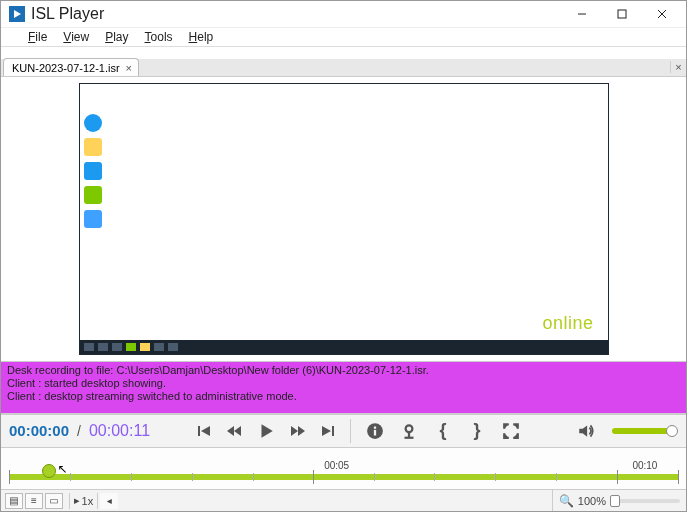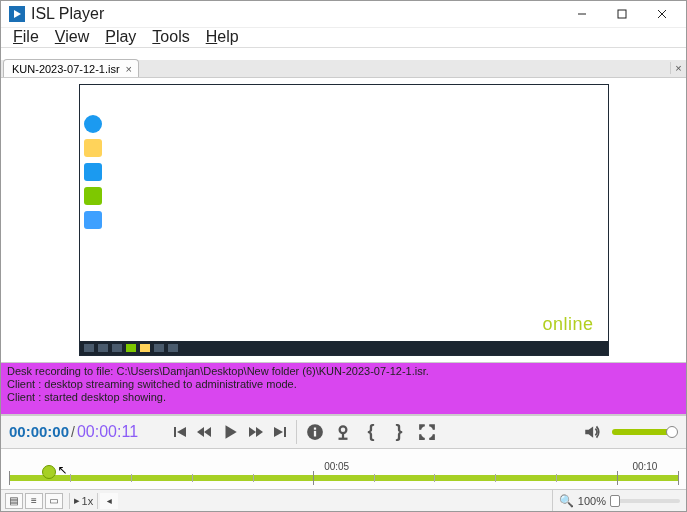--- a/index.html
+++ b/index.html
@@ -2,21 +2,21 @@
 <html><head>
 <meta charset="utf-8">
 <style>
   * { margin: 0; padding: 0; box-sizing: border-box; font-family: "Segoe UI", Tahoma, sans-serif; }
   body { width: 687px; height: 512px; background: #fff; border: 1px solid #999; display: flex; flex-direction: column; overflow: hidden; }
   .titlebar { height: 28px; display: flex; align-items: center; padding: 0 4px; background: #fff; border-bottom: 1px solid #eee; }
   .titlebar .icon { width: 16px; height: 16px; margin: 0 6px 0 4px; display: flex; align-items: center; justify-content: center; }
   .titlebar .title { font-size: 16px; color: #222; flex: 1; }
   .winbtns { display: flex; }
   .winbtn { width: 40px; height: 24px; display: flex; align-items: center; justify-content: center; color: #222; }
-  .menubar { height: 20px; display: flex; align-items: center; padding: 0 4px; font-size: 16px; border-bottom: 1px solid #ddd; color: #222; }
+  .menubar { height: 20px; display: flex; align-items: center; padding: 0 19px; font-size: 12px; border-bottom: 1px solid #ddd; color: #222; }
   .menubar span { padding: 2px 8px; }
   .menubar span u { text-decoration: underline; }
   .tabbar { height: 18px; display: flex; align-items: center; background: #e8e8e8; font-size: 11px; border-bottom: 1px solid #ccc; margin-top: 12px; }
   .tab { height: 18px; display: flex; align-items: center; background: #fdfdfd; border: 1px solid #bbb; border-bottom: none; padding: 0 6px 0 8px; border-top-left-radius: 4px; border-top-right-radius: 4px; margin-left: 2px; }
   .tab .x { margin-left: 6px; font-size: 11px; color: #555; }
   .tabbar .spacer { flex: 1; }
   .tabbar .xall { width: 16px; text-align: center; color: #555; border-left: 1px solid #ccc; }
   .content { flex: 1; display: flex; flex-direction: column; border-bottom: 1px solid #ccc; }
   .video-area { flex: 1; background: #fff; padding: 6px; display: flex; align-items: flex-start; justify-content: center; }
   .desktop { width: 530px; height: 272px; background: #3b4a5a radial-gradient(circle at 30% 70%, #46566a 0 60px, transparent 62px),
@@ -27,21 +27,21 @@
   .desk-icons { position: absolute; left: 4px; top: 6px; display: flex; flex-direction: column; gap: 6px; }
   .dicon { width: 18px; height: 18px; border-radius: 3px; }
   .di1 { background: #fff; } .di2 { background: #1b9af0; border-radius: 50%; }
   .di3 { background: #ffd35a; } .di4 { background: #1b9af0; }
   .di5 { background: #7ec800; } .di6 { background: #3ea0ff; }
   .taskbar { position: absolute; bottom: 0; left: 0; right: 0; height: 14px; background: #1b2530; display: flex; align-items: center; gap: 4px; padding: 0 4px; }
   .tbitem { width: 10px; height: 8px; background: #4a5b6d; }
   .brand { position: absolute; right: 14px; bottom: 20px; font-size: 18px; color: #b2cf20; font-weight: 400; letter-spacing: 0.5px; }
   .brand b { color: #fff; font-weight: 600; }
   .log { height: 52px; border-top: 1px solid #ccc; background: #d946ef; font-size: 11px; padding: 2px 6px; line-height: 13px; color: #222; overflow: hidden; }
-  .controls { height: 36px; background: #f3f3f3; border-top: 1px solid #ccc; border-bottom: 1px solid #ccc; display: flex; align-items: center; padding: 0 8px; gap: 0; }
+  .controls { height: 36px; background: #f3f3f3; border-top: 1px solid #ccc; border-bottom: 1px solid #ccc; display: flex; align-items: center; padding: 0 8px; gap: 6px; }
   .time-cur { color: #1a6fb5; font-size: 15px; font-weight: 600; }
   .time-sep { color: #555; font-size: 14px; margin: 0 2px; }
   .time-tot { color: #8b5cf6; font-size: 16px; }
   .spacer-flex { flex: 1; }
   .sep { width: 1px; height: 24px; background: #ccc; margin: 0 4px; }
   .cbtn { width: 24px; height: 24px; display: flex; align-items: center; justify-content: center; color: #555; }
   .cbtn.big { width: 28px; height: 28px; }
   .cbtn svg { width: 16px; height: 16px; fill: #555; }
   .cbtn.big svg { width: 18px; height: 18px; }
   .vol-track { width: 60px; height: 6px; background: #a0c800; border-radius: 3px; position: relative; margin: 0 6px; }
@@ -129,22 +129,22 @@
           <div class="tbitem"></div>
         <div class="tbitem" style="background:#7ec800"></div>
           <div class="tbitem" style="background:#ffd35a"></div>
         <div class="tbitem"></div>
           <div class="tbitem"></div>
       </div>
     </div>
   </div>
   <div class="log">
     <div>Desk recording to file: C:\Users\Damjan\Desktop\New folder (6)\KUN-2023-07-12-1.isr.</div>
+    <div>Client : started desktop showing.</div>
     <div>Client : desktop streaming switched to administrative mode.</div>
-    <div>Client : started desktop showing.</div>
   </div>
 </div>
 
 <div class="controls">
   <span class="time-cur">00:00:00</span>
   <span class="time-sep">/</span>
   <span class="time-tot">00:00:11</span>
   <div style="width:30px"></div>
   <div class="cbtn">
       <svg viewBox="0 0 16 16">

